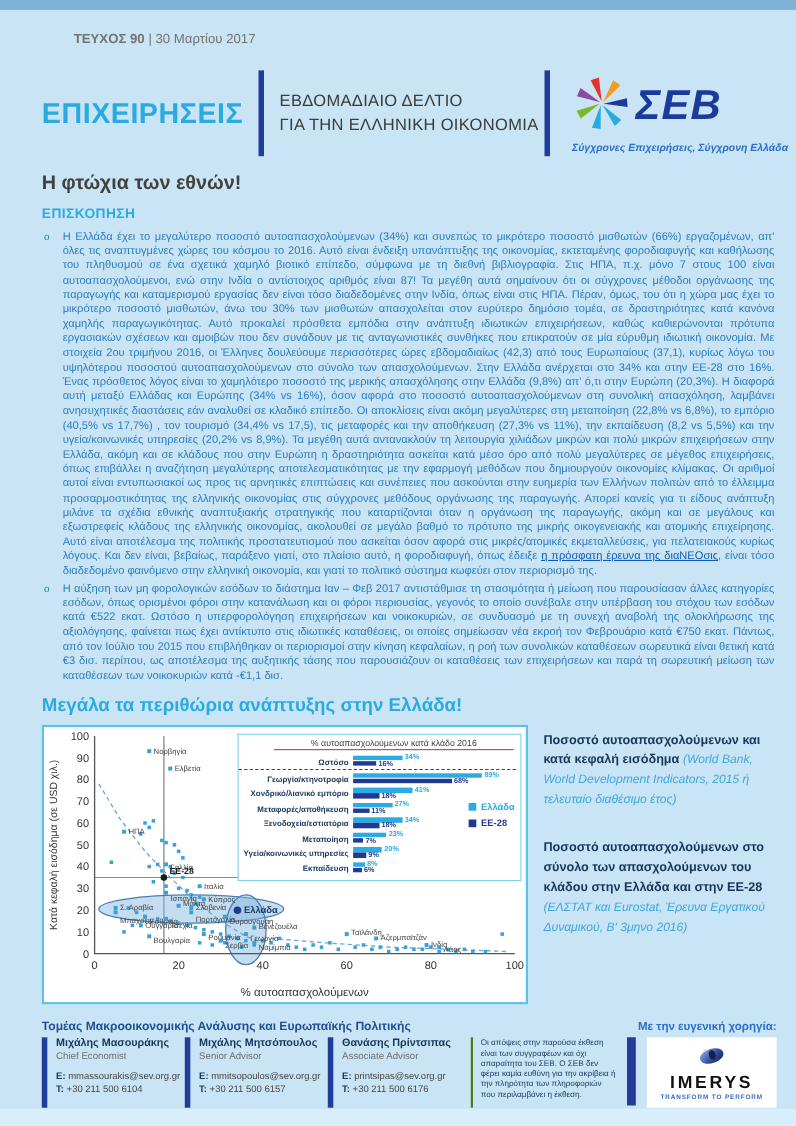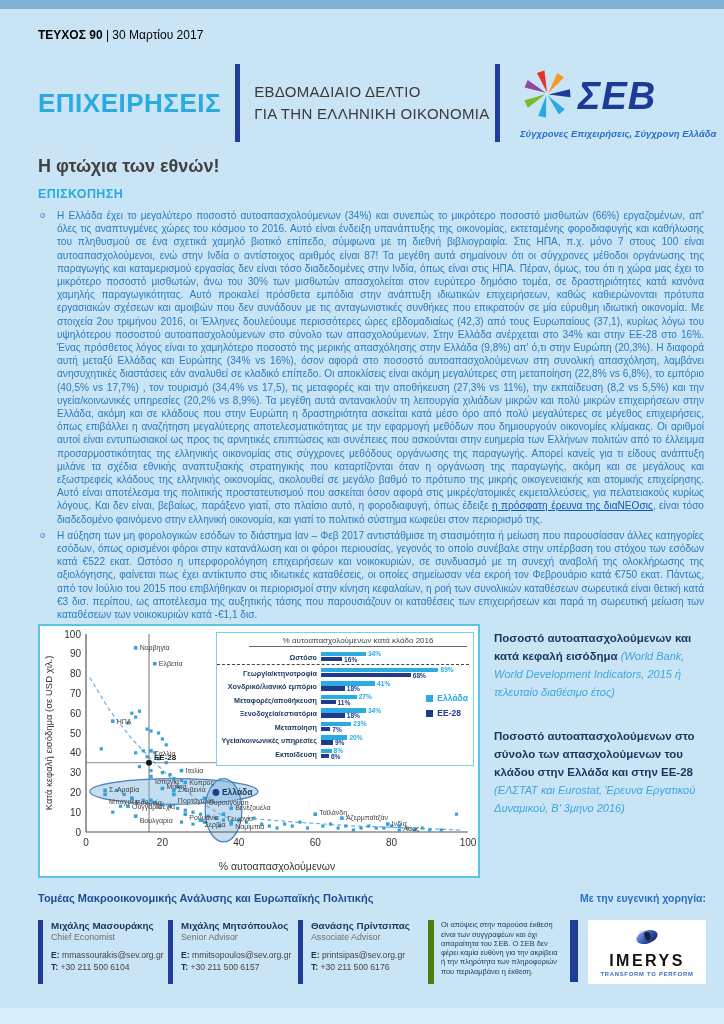--- a/index.html
+++ b/index.html
@@ -3,21 +3,21 @@
 <meta charset="utf-8">
 <style>
   html,body{margin:0;padding:0;background:#eef4f8;}
   *{box-sizing:border-box;}
   .page{position:relative;width:724px;height:1024px;margin:0 auto;overflow:hidden;
         background:#c9e4f4;font-family:"Liberation Sans","DejaVu Sans",sans-serif;}
   .top-strip{position:absolute;top:0;left:0;width:724px;height:9px;background:#7fb2d7;}
   .bottom-strip{position:absolute;bottom:0;left:0;width:724px;height:16px;background:#d8eefb;}
   .content{position:relative;padding:20px 18px 0 38px;}
 
-  .issue-line{font-size:12px;color:#000000;margin-top:8px;}
+  .issue-line{font-size:12px;color:#737373;margin-top:8px;margin-left:29px;}
   .issue-line b{font-weight:bold;}
 
   .masthead{display:flex;align-items:center;margin-top:22px;height:78px;}
   .mh-title{color:#29abe2;font-weight:bold;font-size:26px;line-height:27px;letter-spacing:0.5px;}
   .vdiv{width:5px;background:#1f3d99;align-self:stretch;margin:0 14px;}
   .mh-sub{color:#3a3a3a;font-size:15px;line-height:22px;letter-spacing:0.3px;}
   .logo-block{margin-left:auto;display:flex;flex-direction:column;align-items:flex-start;width:186px;}
   .logo-row{display:flex;align-items:center;}
   .logo-text{font-size:38px;font-weight:bold;font-style:italic;color:#1b3a9a;letter-spacing:1px;margin-left:4px;}
   .logo-tagline{font-size:9.5px;font-style:italic;font-weight:bold;color:#2a6fc9;margin-top:3px;white-space:nowrap;}
@@ -55,27 +55,27 @@
 
   .sidebar{margin-left:14px;padding-top:4px;width:208px;}
   .sb-title{font-size:11.5px;font-weight:bold;color:#17365c;line-height:15px;display:inline;}
   .sb-source{font-size:11px;font-style:italic;color:#3fa7dd;line-height:15px;display:inline;}
   .sb-item{margin-bottom:26px;}
 
   .footer{margin-top:14px;}
   .dept-row{display:flex;justify-content:space-between;align-items:baseline;}
   .dept{font-size:11px;font-weight:bold;color:#1f4e94;}
   .sponsor-label{font-size:10.5px;font-weight:bold;color:#2a6fc9;}
-  .contacts-row{display:flex;margin-top:16px;gap:10px;}
+  .contacts-row{display:flex;margin-top:4px;gap:10px;}
   .contact{border-left:5px solid #1f3d99;padding-left:8px;width:120px;flex:none;}
   .c-name{font-size:9.8px;font-weight:bold;color:#17365c;white-space:nowrap;}
   .c-role{font-size:8.8px;color:#6f6f6f;margin-top:1px;margin-bottom:8px;}
   .c-line{font-size:8.6px;color:#454545;line-height:11.5px;white-space:nowrap;}
   .c-line b{color:#17365c;}
-  .disclaimer{border-left:6px solid #4d7c0f;padding-left:7px;width:132px;flex:none;
+  .disclaimer{border-left:2px solid #4d7c0f;padding-left:7px;width:132px;flex:none;
               font-size:7.4px;color:#17365c;line-height:9.3px;}
   .sponsor-divider{width:8px;background:#1f3d99;height:62px;flex:none;}
   .imerys{width:118px;height:64px;background:#ffffff;flex:none;display:flex;flex-direction:column;
           align-items:center;justify-content:center;}
   .imerys-name{font-size:16px;font-weight:bold;color:#111;letter-spacing:2.5px;margin-top:1px;}
   .imerys-tag{font-size:5.8px;font-weight:bold;color:#3a6bc4;letter-spacing:0.8px;margin-top:1px;}
 
   svg text{font-family:"Liberation Sans","DejaVu Sans",sans-serif;}
 </style>
 </head>
@@ -127,20 +127,21 @@
 
     <div class="bullets">
       <div class="bullet">
         <span>Η Ελλάδα έχει το μεγαλύτερο ποσοστό αυτοαπασχολούμενων (34%) και συνεπώς το μικρότερο ποσοστό μισθωτών (66%) εργαζομένων, απ' όλες τις αναπτυγμένες χώρες του κόσμου το 2016. Αυτό είναι ένδειξη υπανάπτυξης της οικονομίας, εκτεταμένης φοροδιαφυγής και καθήλωσης του πληθυσμού σε ένα σχετικά χαμηλό βιοτικό επίπεδο, σύμφωνα με τη διεθνή βιβλιογραφία. Στις ΗΠΑ, π.χ. μόνο 7 στους 100 είναι αυτοαπασχολούμενοι, ενώ στην Ινδία ο αντίστοιχος αριθμός είναι 87! Τα μεγέθη αυτά σημαίνουν ότι οι σύγχρονες μέθοδοι οργάνωσης της παραγωγής και καταμερισμού εργασίας δεν είναι τόσο διαδεδομένες στην Ινδία, όπως είναι στις ΗΠΑ. Πέραν, όμως, του ότι η χώρα μας έχει το μικρότερο ποσοστό μισθωτών, άνω του 30% των μισθωτών απασχολείται στον ευρύτερο δημόσιο τομέα, σε δραστηριότητες κατά κανόνα χαμηλής παραγωγικότητας. Αυτό προκαλεί πρόσθετα εμπόδια στην ανάπτυξη ιδιωτικών επιχειρήσεων, καθώς καθιερώνονται πρότυπα εργασιακών σχέσεων και αμοιβών που δεν συνάδουν με τις ανταγωνιστικές συνθήκες που επικρατούν σε μία εύρυθμη ιδιωτική οικονομία. Με στοιχεία 2ου τριμήνου 2016, οι Έλληνες δουλεύουμε περισσότερες ώρες εβδομαδιαίως (42,3) από τους Ευρωπαίους (37,1), κυρίως λόγω του υψηλότερου ποσοστού αυτοαπασχολούμενων στο σύνολο των απασχολούμενων. Στην Ελλάδα ανέρχεται στο 34% και στην ΕΕ-28 στο 16%. Ένας πρόσθετος λόγος είναι το χαμηλότερο ποσοστό της μερικής απασχόλησης στην Ελλάδα (9,8%) απ' ό,τι στην Ευρώπη (20,3%). Η διαφορά αυτή μεταξύ Ελλάδας και Ευρώπης (34% vs 16%), όσον αφορά στο ποσοστό αυτοαπασχολούμενων στη συνολική απασχόληση, λαμβάνει ανησυχητικές διαστάσεις εάν αναλυθεί σε κλαδικό επίπεδο. Οι αποκλίσεις είναι ακόμη μεγαλύτερες στη μεταποίηση (22,8% vs 6,8%), το εμπόριο (40,5% vs 17,7%) , τον τουρισμό (34,4% vs 17,5), τις μεταφορές και την αποθήκευση (27,3% vs 11%), την εκπαίδευση (8,2 vs 5,5%) και την υγεία/κοινωνικές υπηρεσίες (20,2% vs 8,9%). Τα μεγέθη αυτά αντανακλούν τη λειτουργία χιλιάδων μικρών και πολύ μικρών επιχειρήσεων στην Ελλάδα, ακόμη και σε κλάδους που στην Ευρώπη η δραστηριότητα ασκείται κατά μέσο όρο από πολύ μεγαλύτερες σε μέγεθος επιχειρήσεις, όπως επιβάλλει η αναζήτηση μεγαλύτερης αποτελεσματικότητας με την εφαρμογή μεθόδων που δημιουργούν οικονομίες κλίμακας. Οι αριθμοί αυτοί είναι εντυπωσιακοί ως προς τις αρνητικές επιπτώσεις και συνέπειες που ασκούνται στην ευημερία των Ελλήνων πολιτών από το έλλειμμα προσαρμοστικότητας της ελληνικής οικονομίας στις σύγχρονες μεθόδους οργάνωσης της παραγωγής. Απορεί κανείς για τι είδους ανάπτυξη μιλάνε τα σχέδια εθνικής αναπτυξιακής στρατηγικής που καταρτίζονται όταν η οργάνωση της παραγωγής, ακόμη και σε μεγάλους και εξωστρεφείς κλάδους της ελληνικής οικονομίας, ακολουθεί σε μεγάλο βαθμό το πρότυπο της μικρής οικογενειακής και ατομικής επιχείρησης. Αυτό είναι αποτέλεσμα της πολιτικής προστατευτισμού που ασκείται όσον αφορά στις μικρές/ατομικές εκμεταλλεύσεις, για πελατειακούς κυρίως λόγους. Και δεν είναι, βεβαίως, παράξενο γιατί, στο πλαίσιο αυτό, η φοροδιαφυγή, όπως έδειξε </span><span class="doc-link">η πρόσφατη έρευνα της διαΝΕΟσις</span><span>, είναι τόσο διαδεδομένο φαινόμενο στην ελληνική οικονομία, και γιατί το πολιτικό σύστημα κωφεύει στον περιορισμό της.</span>
       </div>
       <div class="bullet">
         <span>Η αύξηση των μη φορολογικών εσόδων το διάστημα Ιαν – Φεβ 2017 αντιστάθμισε τη στασιμότητα ή μείωση που παρουσίασαν άλλες κατηγορίες εσόδων, όπως ορισμένοι φόροι στην κατανάλωση και οι φόροι περιουσίας, γεγονός το οποίο συνέβαλε στην υπέρβαση του στόχου των εσόδων κατά €522 εκατ. Ωστόσο η υπερφορολόγηση επιχειρήσεων και νοικοκυριών, σε συνδυασμό με τη συνεχή αναβολή της ολοκλήρωσης της αξιολόγησης, φαίνεται πως έχει αντίκτυπο στις ιδιωτικές καταθέσεις, οι οποίες σημείωσαν νέα εκροή τον Φεβρουάριο κατά €750 εκατ. Πάντως, από τον Ιούλιο του 2015 που επιβλήθηκαν οι περιορισμοί στην κίνηση κεφαλαίων, η ροή των συνολικών καταθέσεων σωρευτικά είναι θετική κατά €3 δισ. περίπου, ως αποτέλεσμα της αυξητικής τάσης που παρουσιάζουν οι καταθέσεις των επιχειρήσεων και παρά τη σωρευτική μείωση των καταθέσεων των νοικοκυριών κατά -€1,1 δισ.</span>
       </div>
     </div>
 
+    <div class="section2-title">Μεγάλα τα περιθώρια ανάπτυξης στην Ελλάδα!</div>
 
     <div class="figure-row">
       <div class="figure">
         <svg id="scatter-svg" width="438" height="250" viewBox="0 0 438 250">
             <line x1="109.03" y1="8" x2="109.03" y2="206" stroke="#8a8a8a" stroke-width="1.2"></line>
             <line x1="46" y1="136.7" x2="428" y2="136.7" stroke="#8a8a8a" stroke-width="1"></line>
             <ellipse cx="133.86" cy="165.41" rx="84.04" ry="12.87" fill="rgba(125,180,225,0.45)" stroke="#4a7fb5" stroke-width="1.2"></ellipse>
             <ellipse cx="183.52" cy="184.22" rx="18.336" ry="31.68" fill="rgba(125,180,225,0.45)" stroke="#4a7fb5" stroke-width="1.2"></ellipse>
             <polyline points="49.82,51.56 68.92,83.24 91.84,112.94 114.76,136.7 137.68,158.48 160.6,176.3 183.52,190.16 198.8,196.1" fill="none" stroke="#6fa8d6" stroke-width="1.2" stroke-dasharray="4,3"></polyline>
             <polyline points="206.44,192.14 256.1,196.1 313.4,200.06 370.7,202.04 420.36,204.02" fill="none" stroke="#6fa8d6" stroke-width="1.2" stroke-dasharray="4,3"></polyline>

